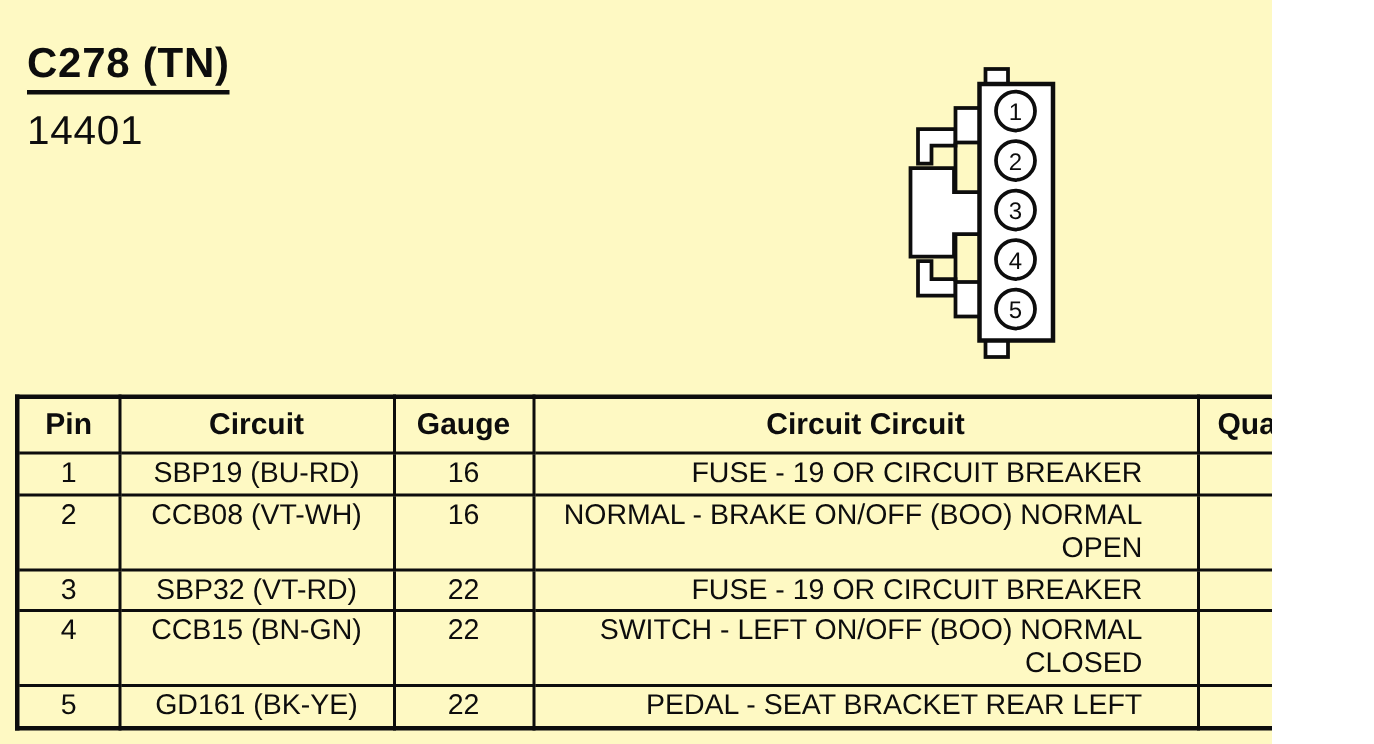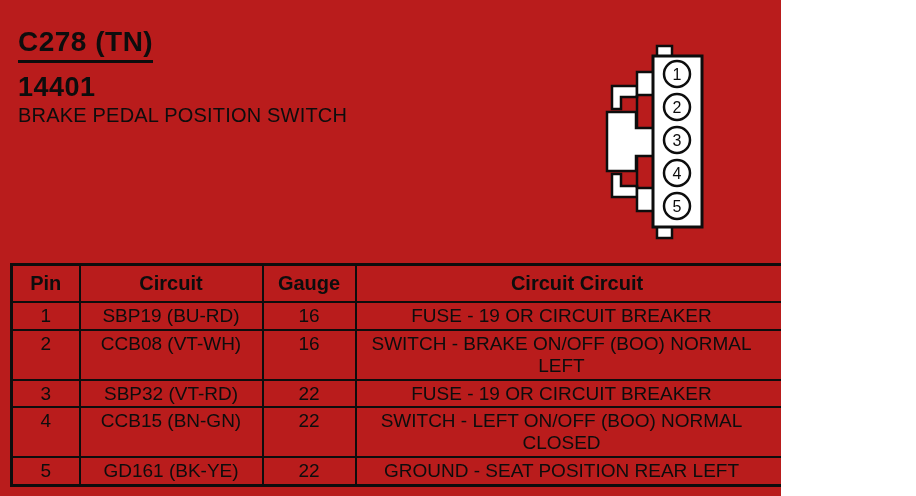--- a/index.html
+++ b/index.html
@@ -1,20 +1,20 @@
 <!DOCTYPE html>
 <html><head>
 <meta charset="utf-8">
 <style>
   html, body { margin: 0; padding: 0; background: #fff; }
   .page {
     position: relative;
-    width: 781px;
+    width: 848px;
     height: 496px;
-    background: #b91c1c;
+    background: #fef9c3;
     font-family: "Liberation Sans", "DejaVu Sans", sans-serif;
     color: #0d0d0d;
     overflow: hidden;
   }
 
   
   .hdr-id {
     position: absolute;
     left: 18px;
     top: 26px;
@@ -23,21 +23,21 @@
     letter-spacing: 0.5px;
     border-bottom: 3px solid #0d0d0d;
     padding-bottom: 2px;
     display: inline-block;
   }
   .hdr-part {
     position: absolute;
     left: 18px;
     top: 72px;
     font-size: 27px;
-    font-weight: bold;
+    font-weight: normal;
     letter-spacing: 0.5px;
   }
   .hdr-desc {
     position: absolute;
     left: 18px;
     top: 104px;
     font-size: 20px;
     letter-spacing: 0.2px;
   }
 
@@ -79,33 +79,32 @@
   .pin-table { border: 3px solid #0d0d0d; }
   .pin-table th {
     font-size: 20px;
     font-weight: bold;
     text-align: center;
     vertical-align: middle;
     height: 31px;
     padding: 2px;
   }
   .cc { text-align: center; }
-  .cf { text-align: center; padding: 2px 36px 2px 5px !important; }
+  .cf { text-align: right; padding: 2px 36px 2px 5px !important; }
   .r-single  { height: 23px; }
   .r-double  { height: 47px; }
   .r-last    { height: 26px; }
 </style>
 </head>
 <body>
 
 <div class="page">
 
   <div class="hdr-id">C278 (TN)</div>
   <div class="hdr-part">14401</div>
-  <div class="hdr-desc">BRAKE PEDAL POSITION SWITCH</div>
 
   <div class="connector">
     <svg width="126" height="210" viewBox="0 0 126 210" stroke="#0d0d0d" fill="none" stroke-linejoin="miter">
 
       <polygon points="66,90 48,90 48,74 19,74 19,133 48,133 48,118 66,118" fill="#ffffff" stroke-width="2.5"></polygon>
       <polygon points="49,48 24,48 24,71 33,71 33,59 49,59" fill="#ffffff" stroke-width="2.5"></polygon>
       <polygon points="49,159 24,159 24,136 33,136 33,148 49,148" fill="#ffffff" stroke-width="2.5"></polygon>
       <rect x="49" y="34" width="18" height="23" fill="#ffffff" stroke-width="2.5"></rect>
       <rect x="49" y="150" width="18" height="23" fill="#ffffff" stroke-width="2.5"></rect>
       <line x1="49" y1="57" x2="49" y2="90" stroke-width="2.5"></line>
@@ -151,40 +150,40 @@
         <td class="cc">1</td>
         <td class="cc">SBP19 (BU-RD)</td>
         <td class="cc">16</td>
         <td class="cf">FUSE - 19 OR CIRCUIT BREAKER</td>
         <td class="cc"></td>
       </tr>
       <tr class="r-double">
         <td class="cc">2</td>
         <td class="cc">CCB08 (VT-WH)</td>
         <td class="cc">16</td>
-        <td class="cf">SWITCH - BRAKE ON/OFF (BOO) NORMAL LEFT</td>
+        <td class="cf">NORMAL - BRAKE ON/OFF (BOO) NORMAL OPEN</td>
         <td class="cc"></td>
       </tr>
       <tr class="r-single">
         <td class="cc">3</td>
         <td class="cc">SBP32 (VT-RD)</td>
         <td class="cc">22</td>
         <td class="cf">FUSE - 19 OR CIRCUIT BREAKER</td>
         <td class="cc"></td>
       </tr>
       <tr class="r-double">
         <td class="cc">4</td>
         <td class="cc">CCB15 (BN-GN)</td>
         <td class="cc">22</td>
         <td class="cf">SWITCH - LEFT ON/OFF (BOO) NORMAL CLOSED</td>
         <td class="cc"></td>
       </tr>
       <tr class="r-last">
         <td class="cc">5</td>
         <td class="cc">GD161 (BK-YE)</td>
         <td class="cc">22</td>
-        <td class="cf">GROUND - SEAT POSITION REAR LEFT</td>
+        <td class="cf">PEDAL - SEAT BRACKET REAR LEFT</td>
         <td class="cc"></td>
       </tr>
     </tbody>
   </table>
 
 </div>
 
 </body></html>

